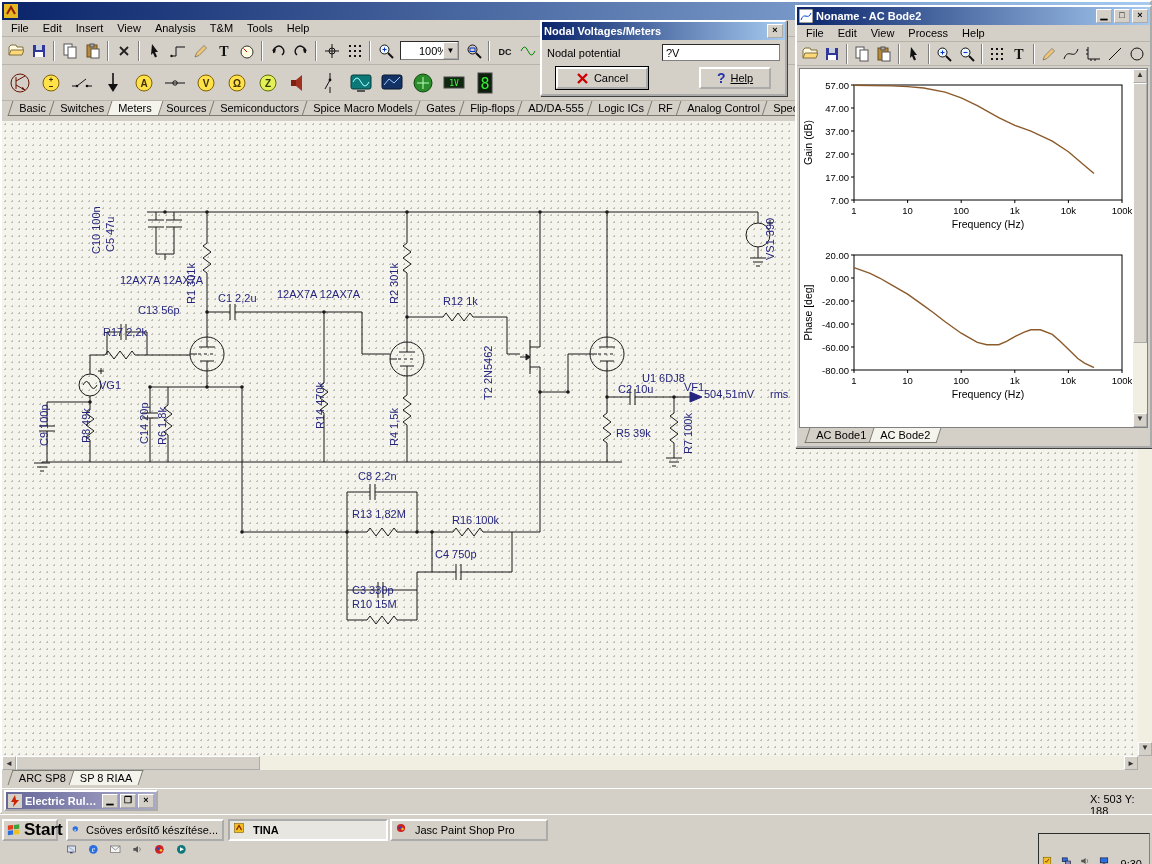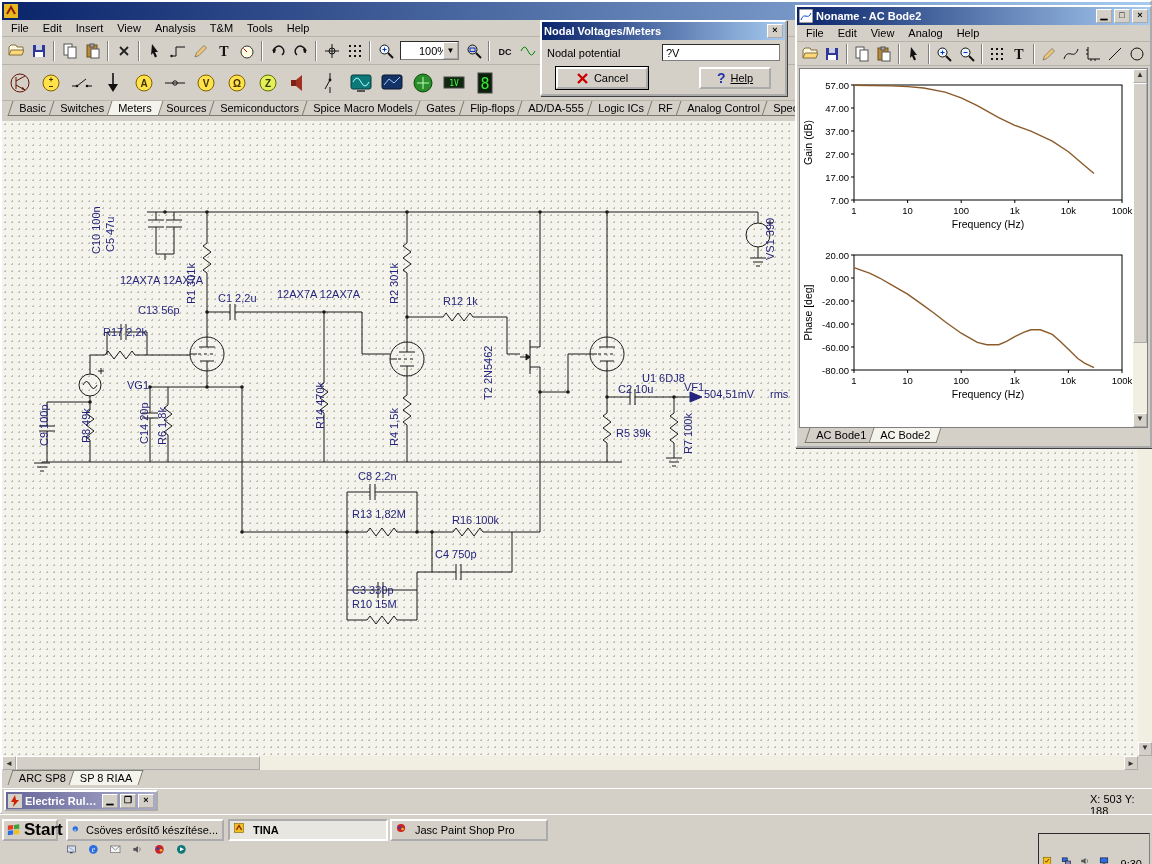--- a/index.html
+++ b/index.html
@@ -472,21 +472,21 @@
         <div class="lbl" style="left: 275px; top: 167px;">12AX7A 12AX7A</div>
         <div class="lbl v" style="left: 386px; top: 183px;">R2 301k</div>
         <div class="lbl" style="left: 441px; top: 174px;">R12 1k</div>
         <div class="lbl v" style="left: 480px; top: 279px;">T2 2N5462</div>
         <div class="lbl" style="left: 640px; top: 251px;">U1 6DJ8</div>
         <div class="lbl" style="left: 616px; top: 262px;">C2 10u</div>
         <div class="lbl" style="left: 682px; top: 260px;">VF1</div>
         <div class="lbl" style="left: 702px; top: 267px;">504,51mV</div>
         <div class="lbl" style="left: 768px; top: 267px;">rms</div>
         <div class="lbl v" style="left: 762px; top: 139px;">VS1 390</div>
-        <div class="lbl" style="left: 97px; top: 258px; margin-left: 28px;">VG1</div>
+        <div class="lbl" style="left: 97px; top: 258px;">VG1</div>
         <div class="lbl v" style="left: 36px; top: 325px;">C9 100p</div>
         <div class="lbl v" style="left: 78px; top: 322px;">R8 49k</div>
         <div class="lbl v" style="left: 136px; top: 323px;">C14 20p</div>
         <div class="lbl v" style="left: 154px; top: 324px;">R6 1,8k</div>
         <div class="lbl v" style="left: 312px; top: 308px;">R14 470k</div>
         <div class="lbl v" style="left: 386px; top: 325px;">R4 1,5k</div>
         <div class="lbl" style="left: 614px; top: 306px;">R5 39k</div>
         <div class="lbl v" style="left: 680px; top: 333px;">R7 100k</div>
         <div class="lbl" style="left: 356px; top: 349px;">C8 2,2n</div>
         <div class="lbl" style="left: 350px; top: 387px;">R13 1,82M</div>
@@ -540,21 +540,21 @@
       </svg>
     <span class="title-text">Noname - AC Bode2</span>
     <span class="tb-btn">▁</span>
     <span class="tb-btn">□</span>
     <span class="tb-btn">×</span>
   </div>
   <div class="menubar" id="bode-menu">
       <span class="menu-item">File</span>
       <span class="menu-item">Edit</span>
       <span class="menu-item">View</span>
-      <span class="menu-item">Analog</span>
+      <span class="menu-item">Process</span>
       <span class="menu-item">Help</span>
     </div>
   <div class="toolbar" id="bode-toolbar" style="height:24px;">
       <button class="tbtn">
         <svg viewBox="0 0 16 16" width="16" height="16">
           <path d="M1,12 V4 l2,-2 h5 l1,2 h6 v3" fill="#fff8e0" stroke="#807040"></path>
           <path d="M1,12 L3,7 h13 l-2,5 z" fill="#ffd878" stroke="#807040"></path>
         </svg>
       </button>
       <button class="tbtn">

